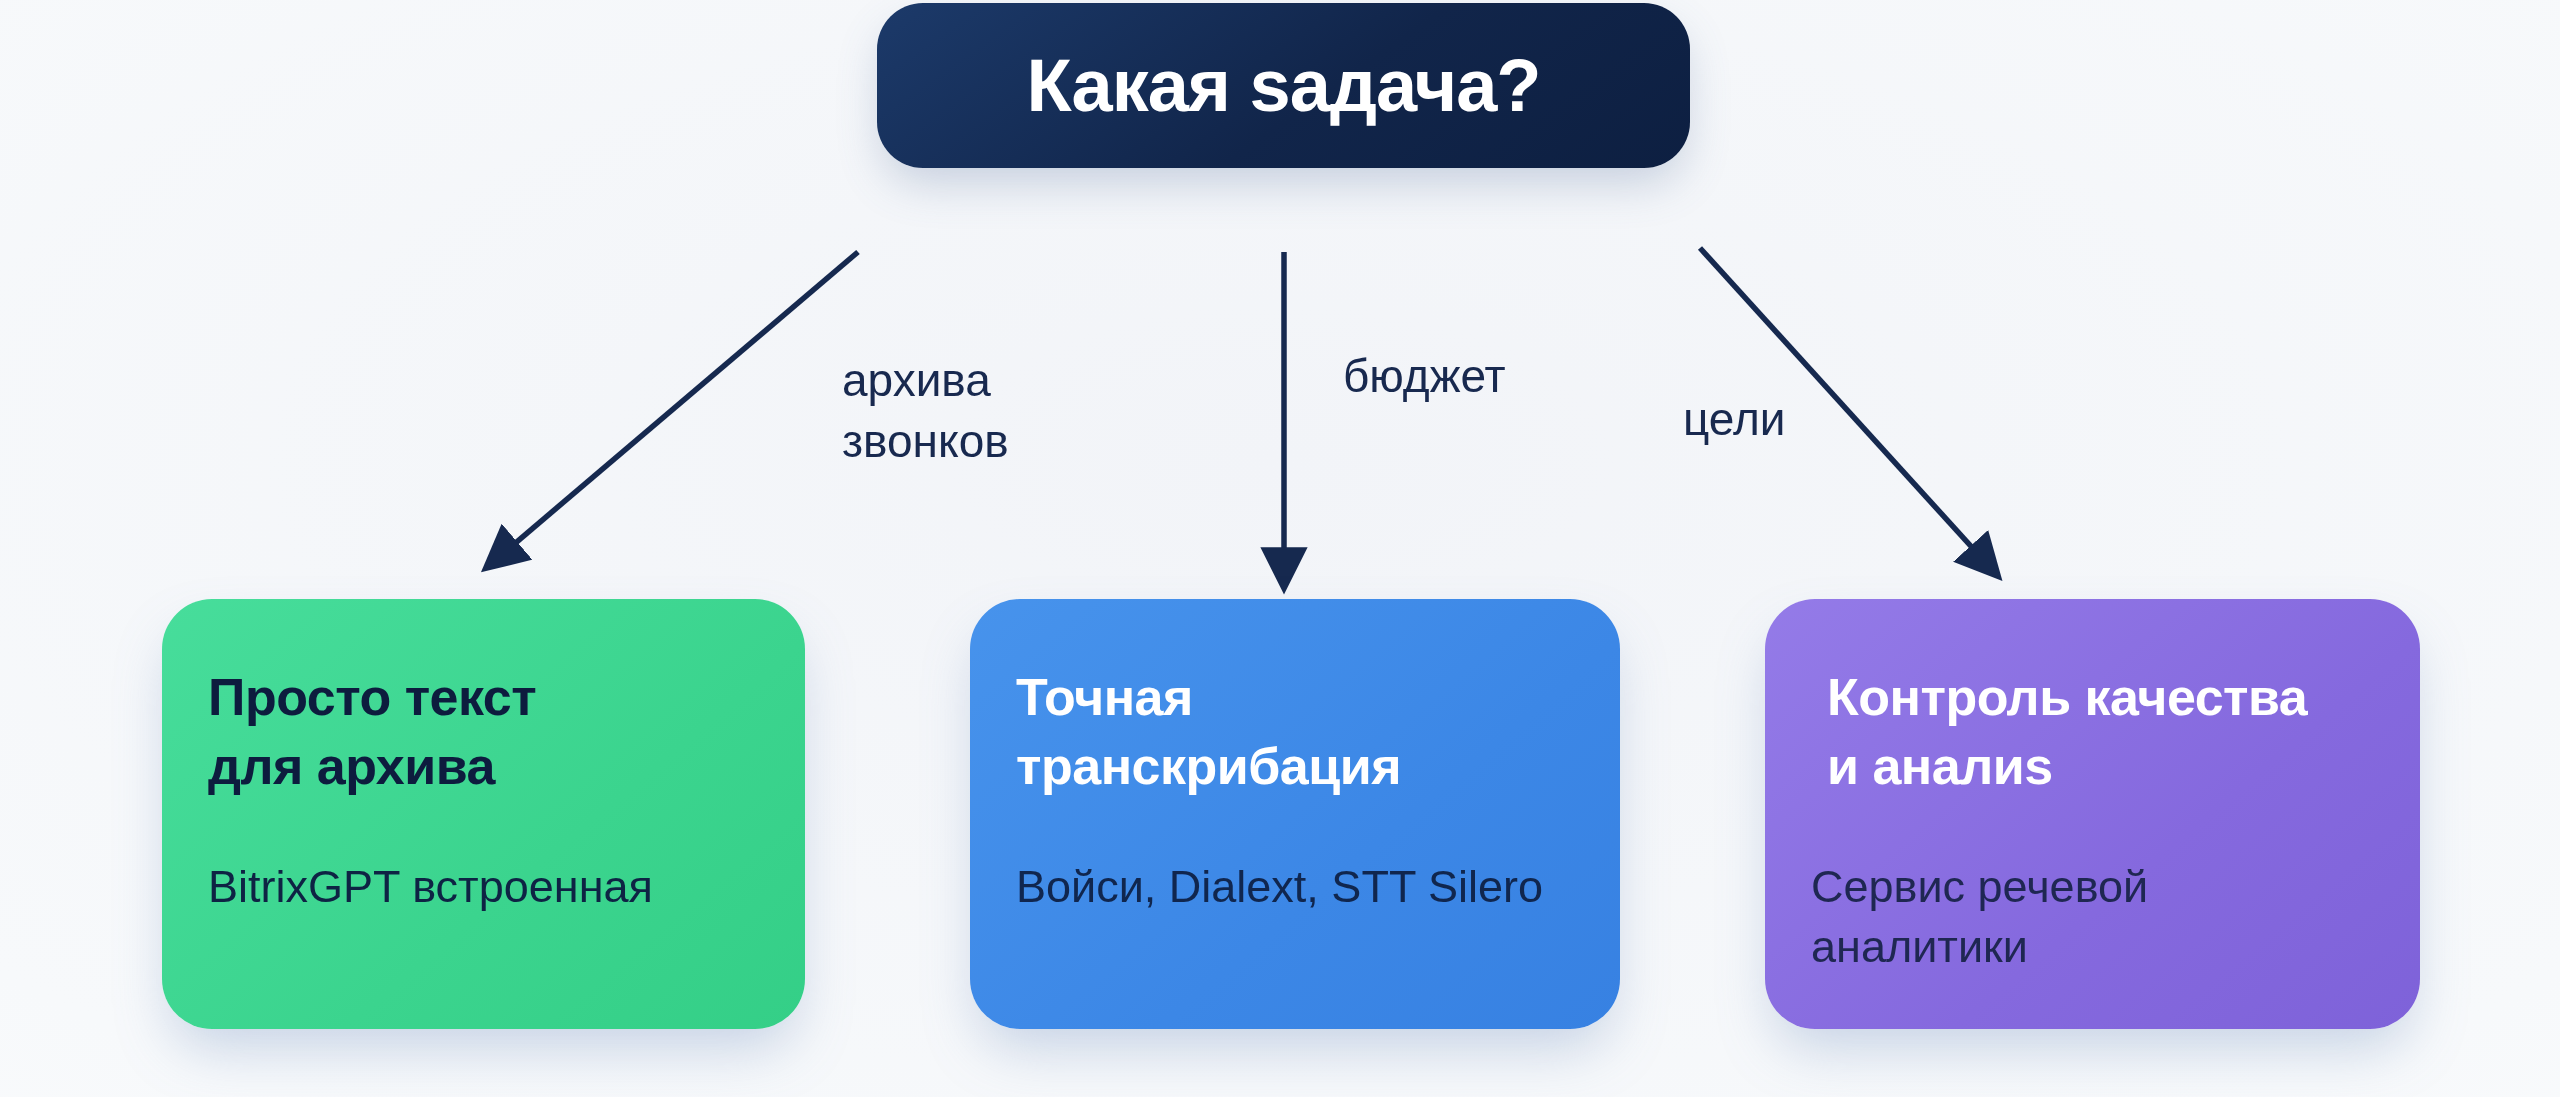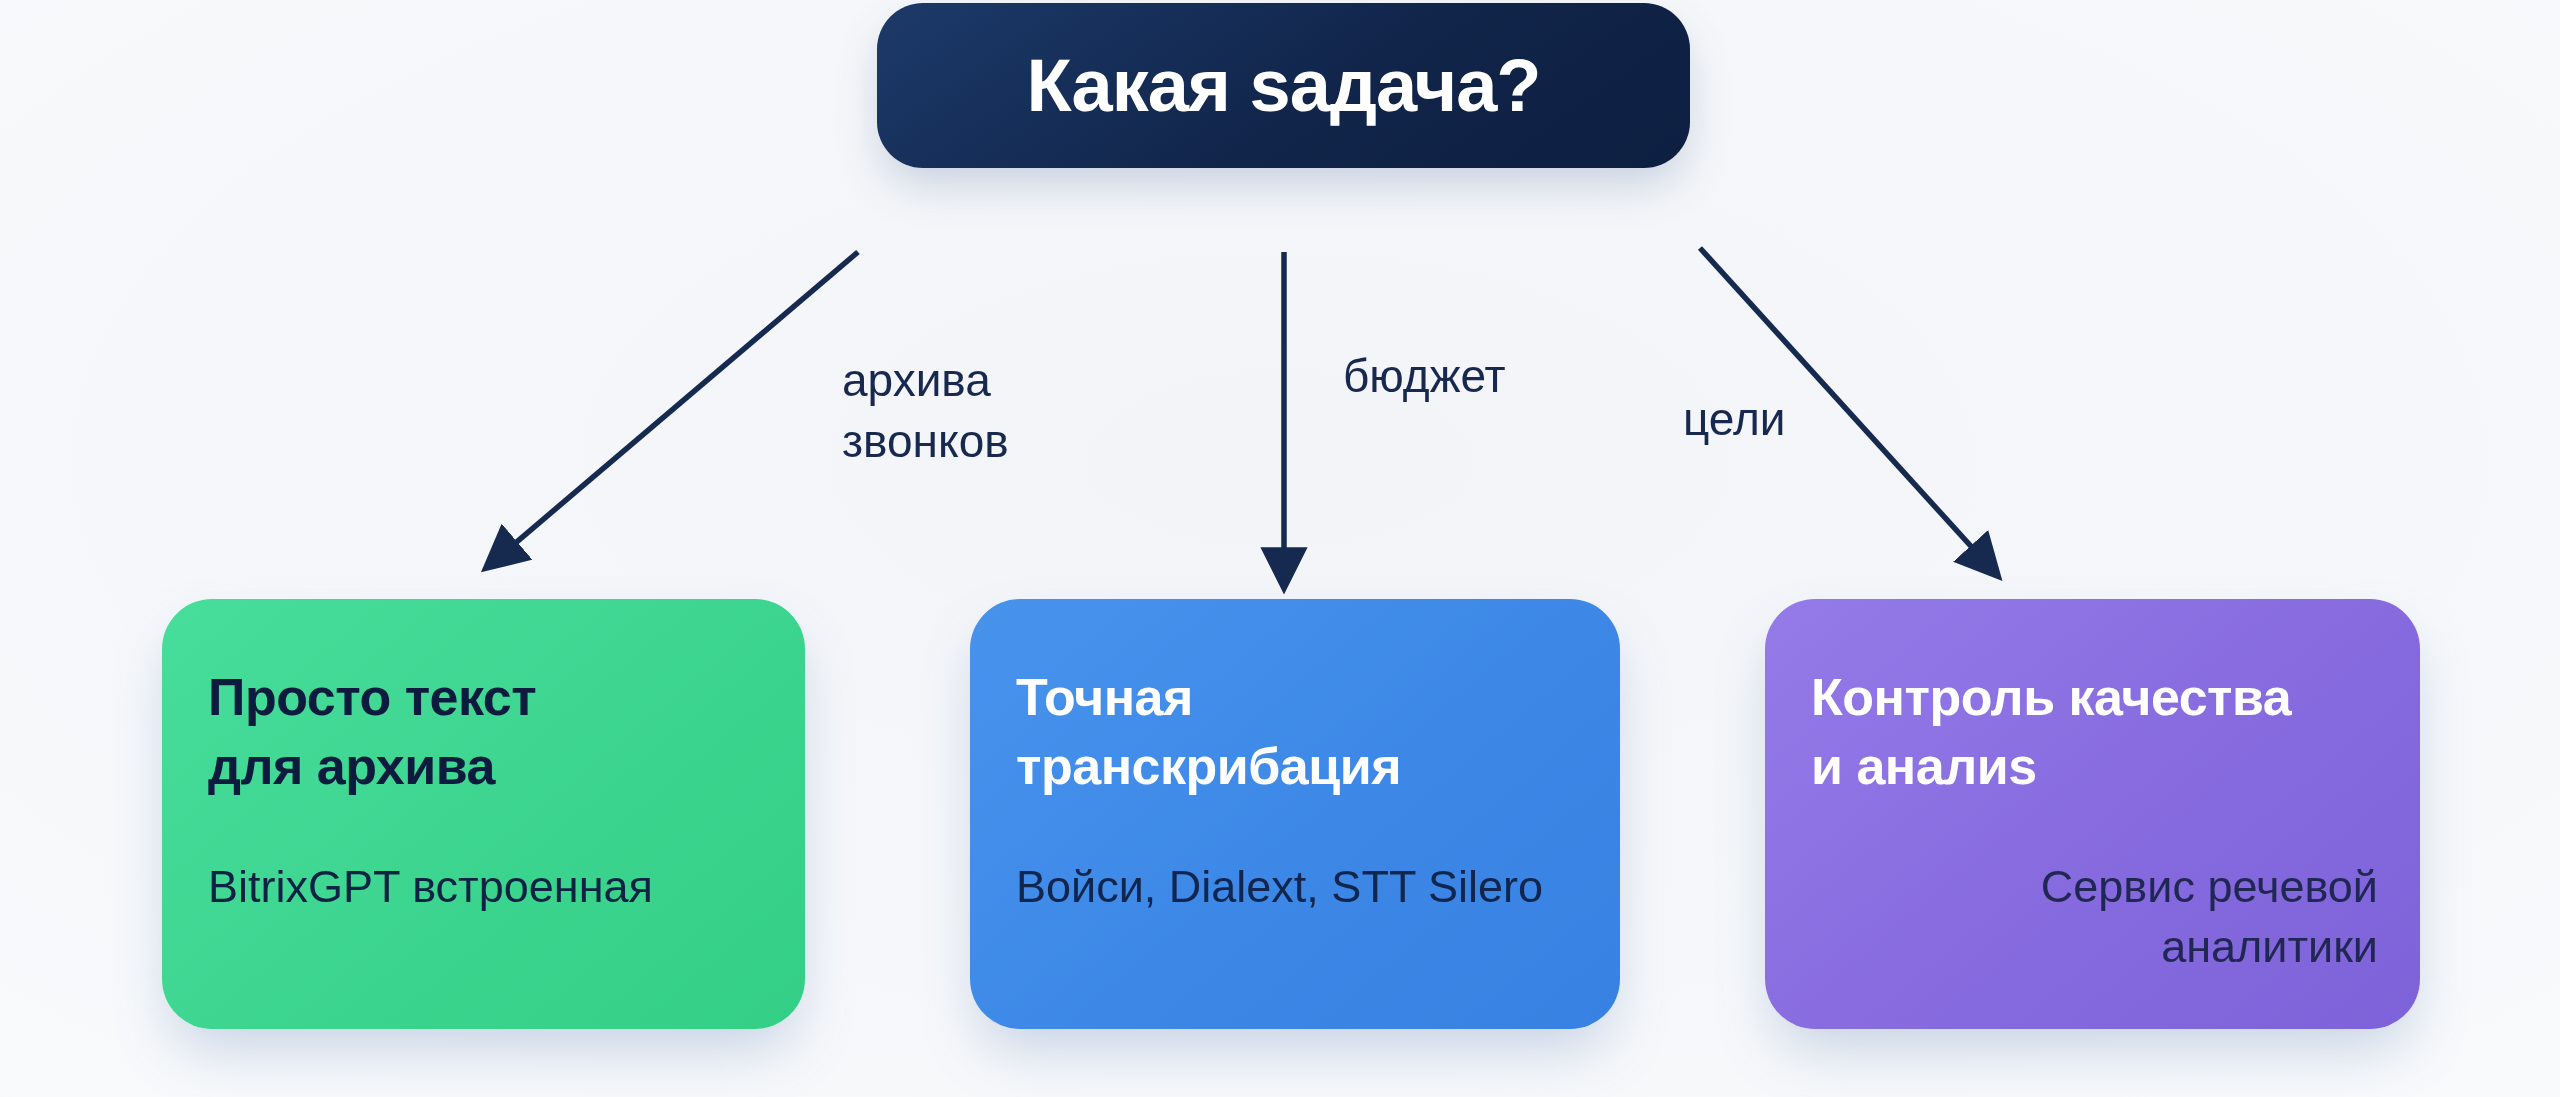--- a/index.html
+++ b/index.html
@@ -49,22 +49,22 @@
     left: 970px; width: 650px;
     background: linear-gradient(140deg, #4793ec 0%, #3c87e6 60%, #3781e2 100%);
   }
   .card--blue .card-title { color: #ffffff; }
   .card--blue .card-sub   { color: #10264e; }
 
   .card--purple {
     left: 1765px; width: 655px;
     background: linear-gradient(140deg, #947be8 0%, #8569de 60%, #7e62d9 100%);
   }
-  .card--purple .card-title { color: #ffffff; }
-  .card--purple .card-sub   { color: #1f2752; text-align: right; }
+  .card--purple .card-title { color: #ffffff; margin-left: 16px; }
+  .card--purple .card-sub   { color: #1f2752; }
 </style>
 </head>
 <body>
 
 <div class="canvas">
 
   <svg class="arrows" viewBox="0 0 2560 1097" xmlns="http://www.w3.org/2000/svg" aria-hidden="true">
     <defs>
       <marker id="ah" viewBox="0 0 10 10" refX="8.6" refY="5" markerWidth="8.6" markerHeight="8.6" orient="auto-start-reverse">
         <path d="M0,0 L10,5 L0,10 z" fill="#16294f"></path>

